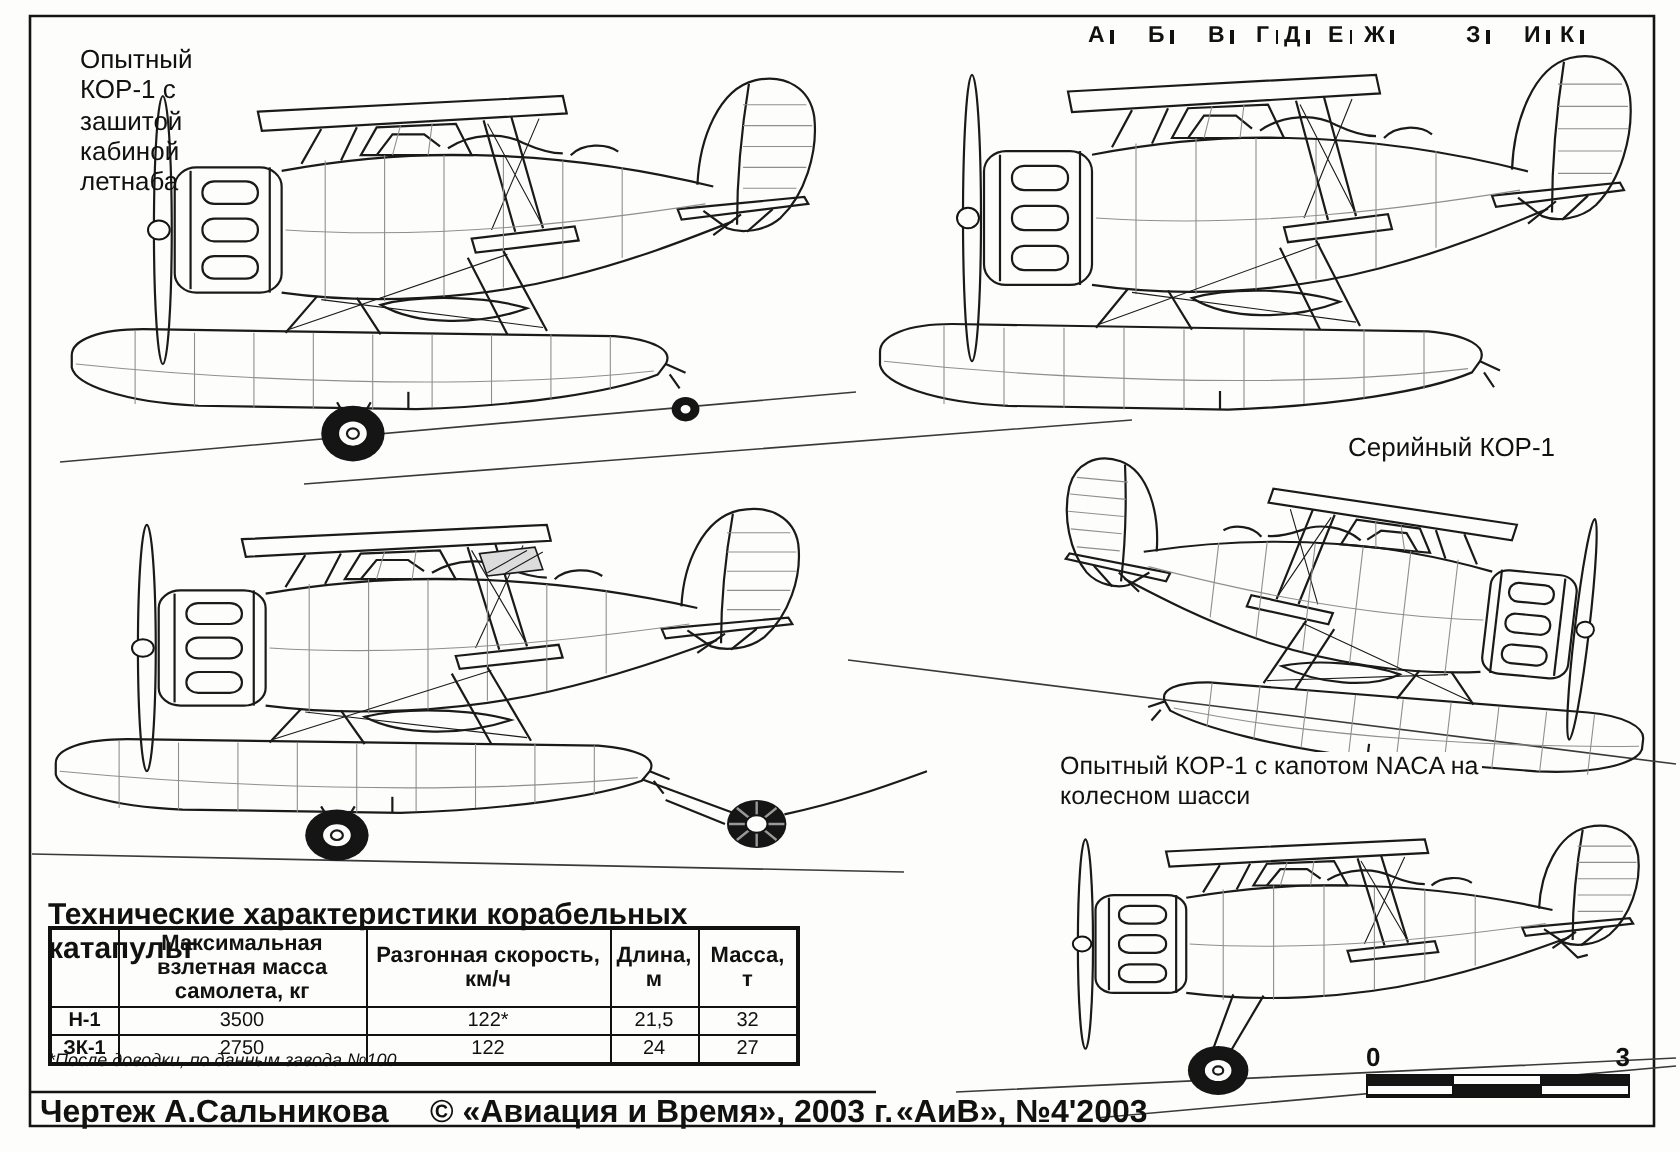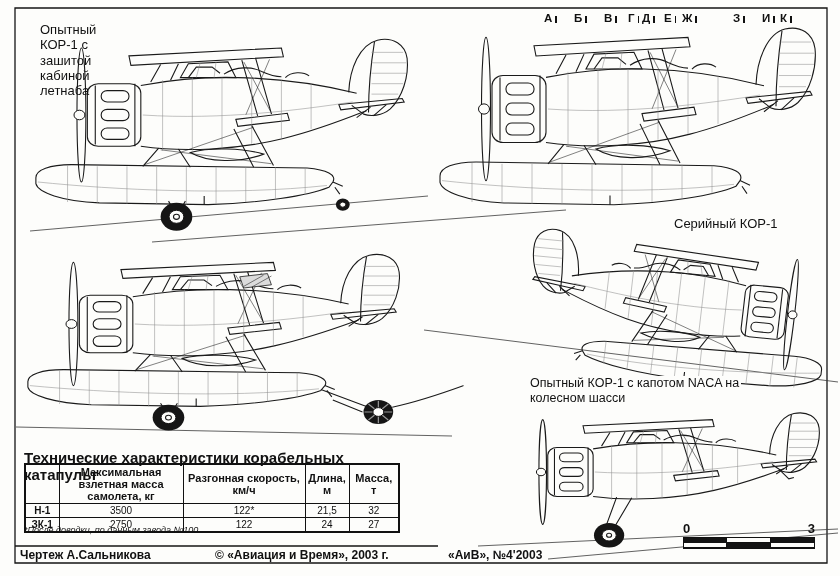--- a/index.html
+++ b/index.html
@@ -22,21 +22,21 @@
   .tbl-title{position:absolute;left:24px;top:449px;width:374px;text-align:left;
              font-weight:bold;font-size:15px;}
   table.cat{position:absolute;left:24px;top:463px;border-collapse:collapse;
             font-size:10px;table-layout:fixed;width:374px;}
   table.cat td,table.cat th{border:1px solid #111;padding:1px 2px;text-align:center;
             vertical-align:middle;}
   table.cat th{font-weight:bold;font-size:11px;line-height:1.1;}
   table.cat td.rowhead{font-weight:bold;}
   table.cat{border:2px solid #111;}
   .footnote{position:absolute;left:24px;top:525px;font-style:italic;font-size:9px;}
-  .credit{position:absolute;top:548px;font-weight:bold;font-size:12px;text-align:center;}
+  .credit{position:absolute;top:548px;font-weight:bold;font-size:16px;text-align:center;}
   .scalewrap{position:absolute;left:683px;top:522px;width:132px;}
   .scalenums{display:flex;justify-content:space-between;font-weight:bold;
              font-size:13px;line-height:1;}
   .scalebar{margin-top:2px;height:10px;border:1px solid #111;display:grid;
             grid-template-columns:1fr 1fr 1fr;grid-template-rows:1fr 1fr;}
   .scalebar div{border-right:1px solid #111;}
   .scalebar div:nth-child(3n){border-right:none;}
   .sb-b{background:#141414;} .sb-w{background:#fdfdfb;border-bottom:1px solid #111;}
 </style>
 </head>

